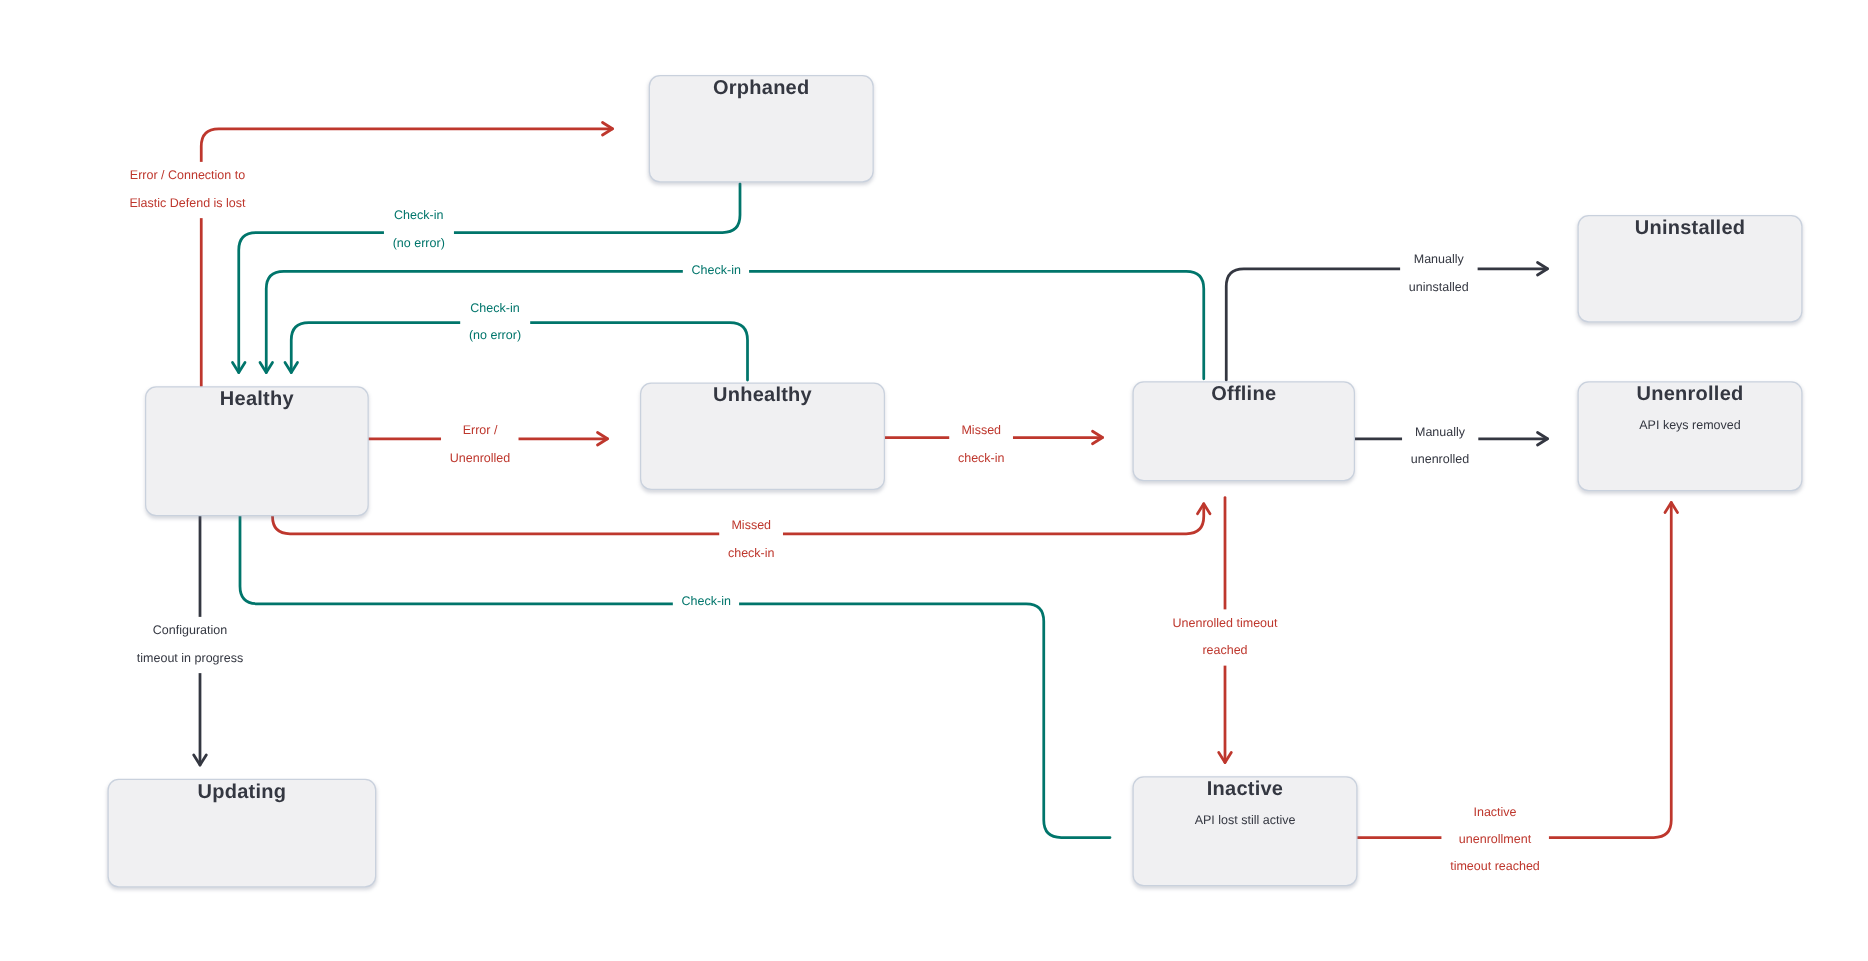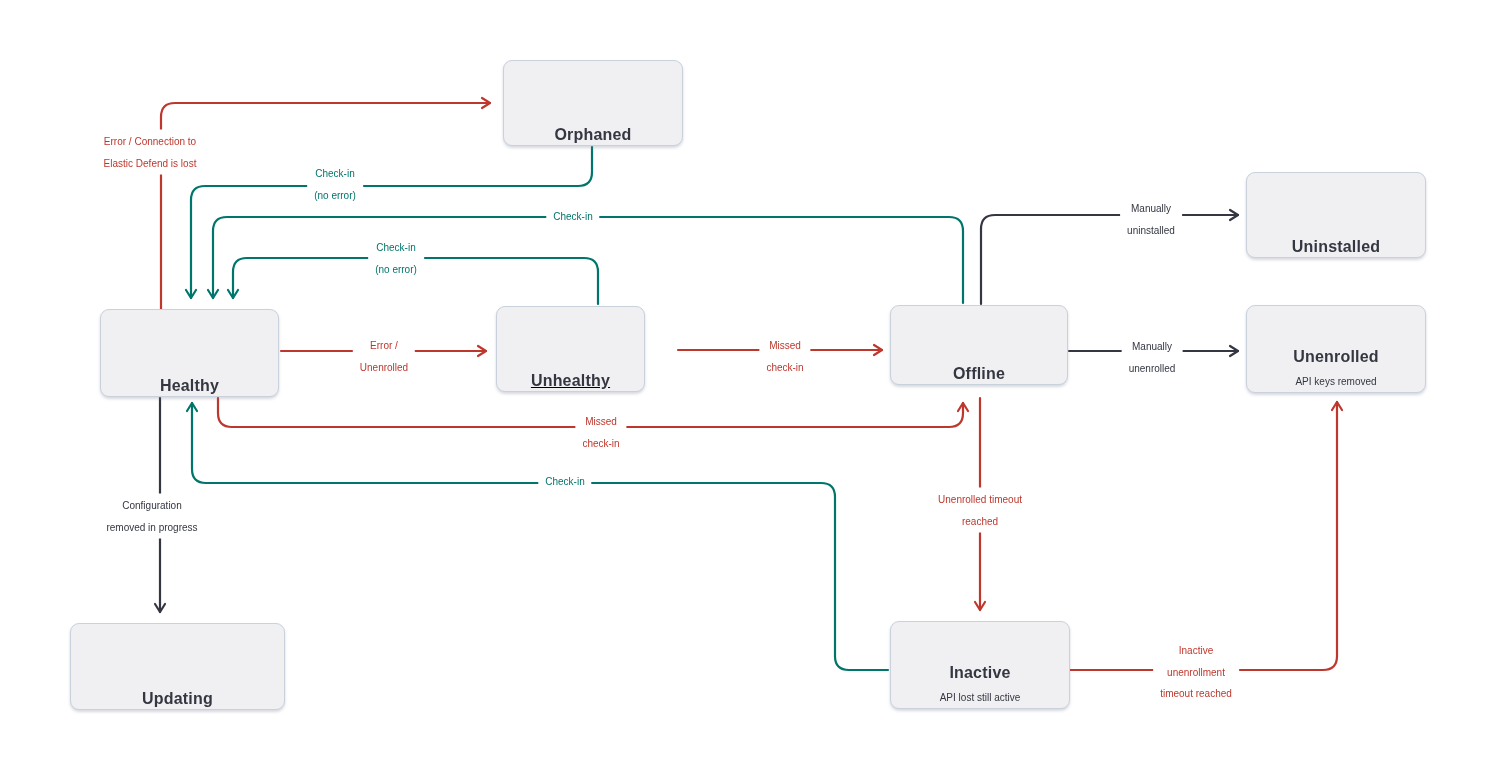--- a/index.html
+++ b/index.html
@@ -15,22 +15,23 @@
   .e-red{stroke:var(--c-error,#be372d);}
   .e-teal{stroke:var(--c-success,#00756b);}
   .e-dark{stroke:var(--c-neutral,#343741);}
   .node{
     position:absolute;
     box-sizing:border-box;
     background:var(--c-node-fill,#f0f0f2);
     border:1.5px solid var(--c-node-border,#c9d1dd);
     border-radius:9px;
     box-shadow:0 2px 3px rgba(110,120,140,0.28);
-    display:flex;flex-direction:column;align-items:center;justify-content:flex-end;
+    display:flex;flex-direction:column;align-items:center;justify-content:flex-start;
     text-align:center;
+    margin-left:16px;
   }
   .node-title{
     font-size:16px;font-weight:700;color:var(--c-neutral,#343741);
     letter-spacing:0.2px;line-height:20px;
   }
   .node-subtitle{
     font-size:10px;font-weight:400;color:var(--c-neutral,#343741);
     line-height:20px;margin-top:5px;
   }
   .edge-label{
@@ -80,25 +81,25 @@
   </svg>
 
   <div class="node" style="left:503px;top:60px;width:180px;height:86px;">
     <div class="node-title">Orphaned</div>
   </div>
 
   <div class="node" style="left:1246px;top:172px;width:180px;height:86px;">
     <div class="node-title">Uninstalled</div>
   </div>
 
-  <div class="node" style="left:100px;top:309px;width:179px;height:88px;">
+  <div class="node" style="left:100px;top:309px;width:179px;height:104px;">
     <div class="node-title">Healthy</div>
   </div>
 
-  <div class="node" style="left:496px;top:306px;width:149px;height:86px;text-decoration:underline;">
+  <div class="node" style="left:496px;top:306px;width:196px;height:86px;">
     <div class="node-title">Unhealthy</div>
   </div>
 
   <div class="node" style="left:890px;top:305px;width:178px;height:80px;">
     <div class="node-title">Offline</div>
   </div>
 
   <div class="node" style="left:1246px;top:305px;width:180px;height:88px;">
     <div class="node-title">Unenrolled</div>
     <div class="node-subtitle">API keys removed</div>
@@ -125,20 +126,20 @@
   <div class="edge-label lbl-red" style="left:785px;top:356px;">Missed
 check-in</div>
   <div class="edge-label lbl-dark" style="left:1151px;top:219px;">Manually
 uninstalled</div>
   <div class="edge-label lbl-dark" style="left:1152px;top:357px;">Manually
 unenrolled</div>
   <div class="edge-label lbl-red" style="left:601px;top:432px;">Missed
 check-in</div>
   <div class="edge-label lbl-teal" style="left:565px;top:482px;">Check-in</div>
   <div class="edge-label lbl-dark" style="left:152px;top:516px;">Configuration
-removed in progress</div>
+timeout in progress</div>
   <div class="edge-label lbl-red" style="left:980px;top:510px;">Unenrolled timeout
 reached</div>
   <div class="edge-label lbl-red" style="left:1196px;top:672px;">Inactive
 unenrollment
 timeout reached</div>
 
 </div>
 
 </body></html>

